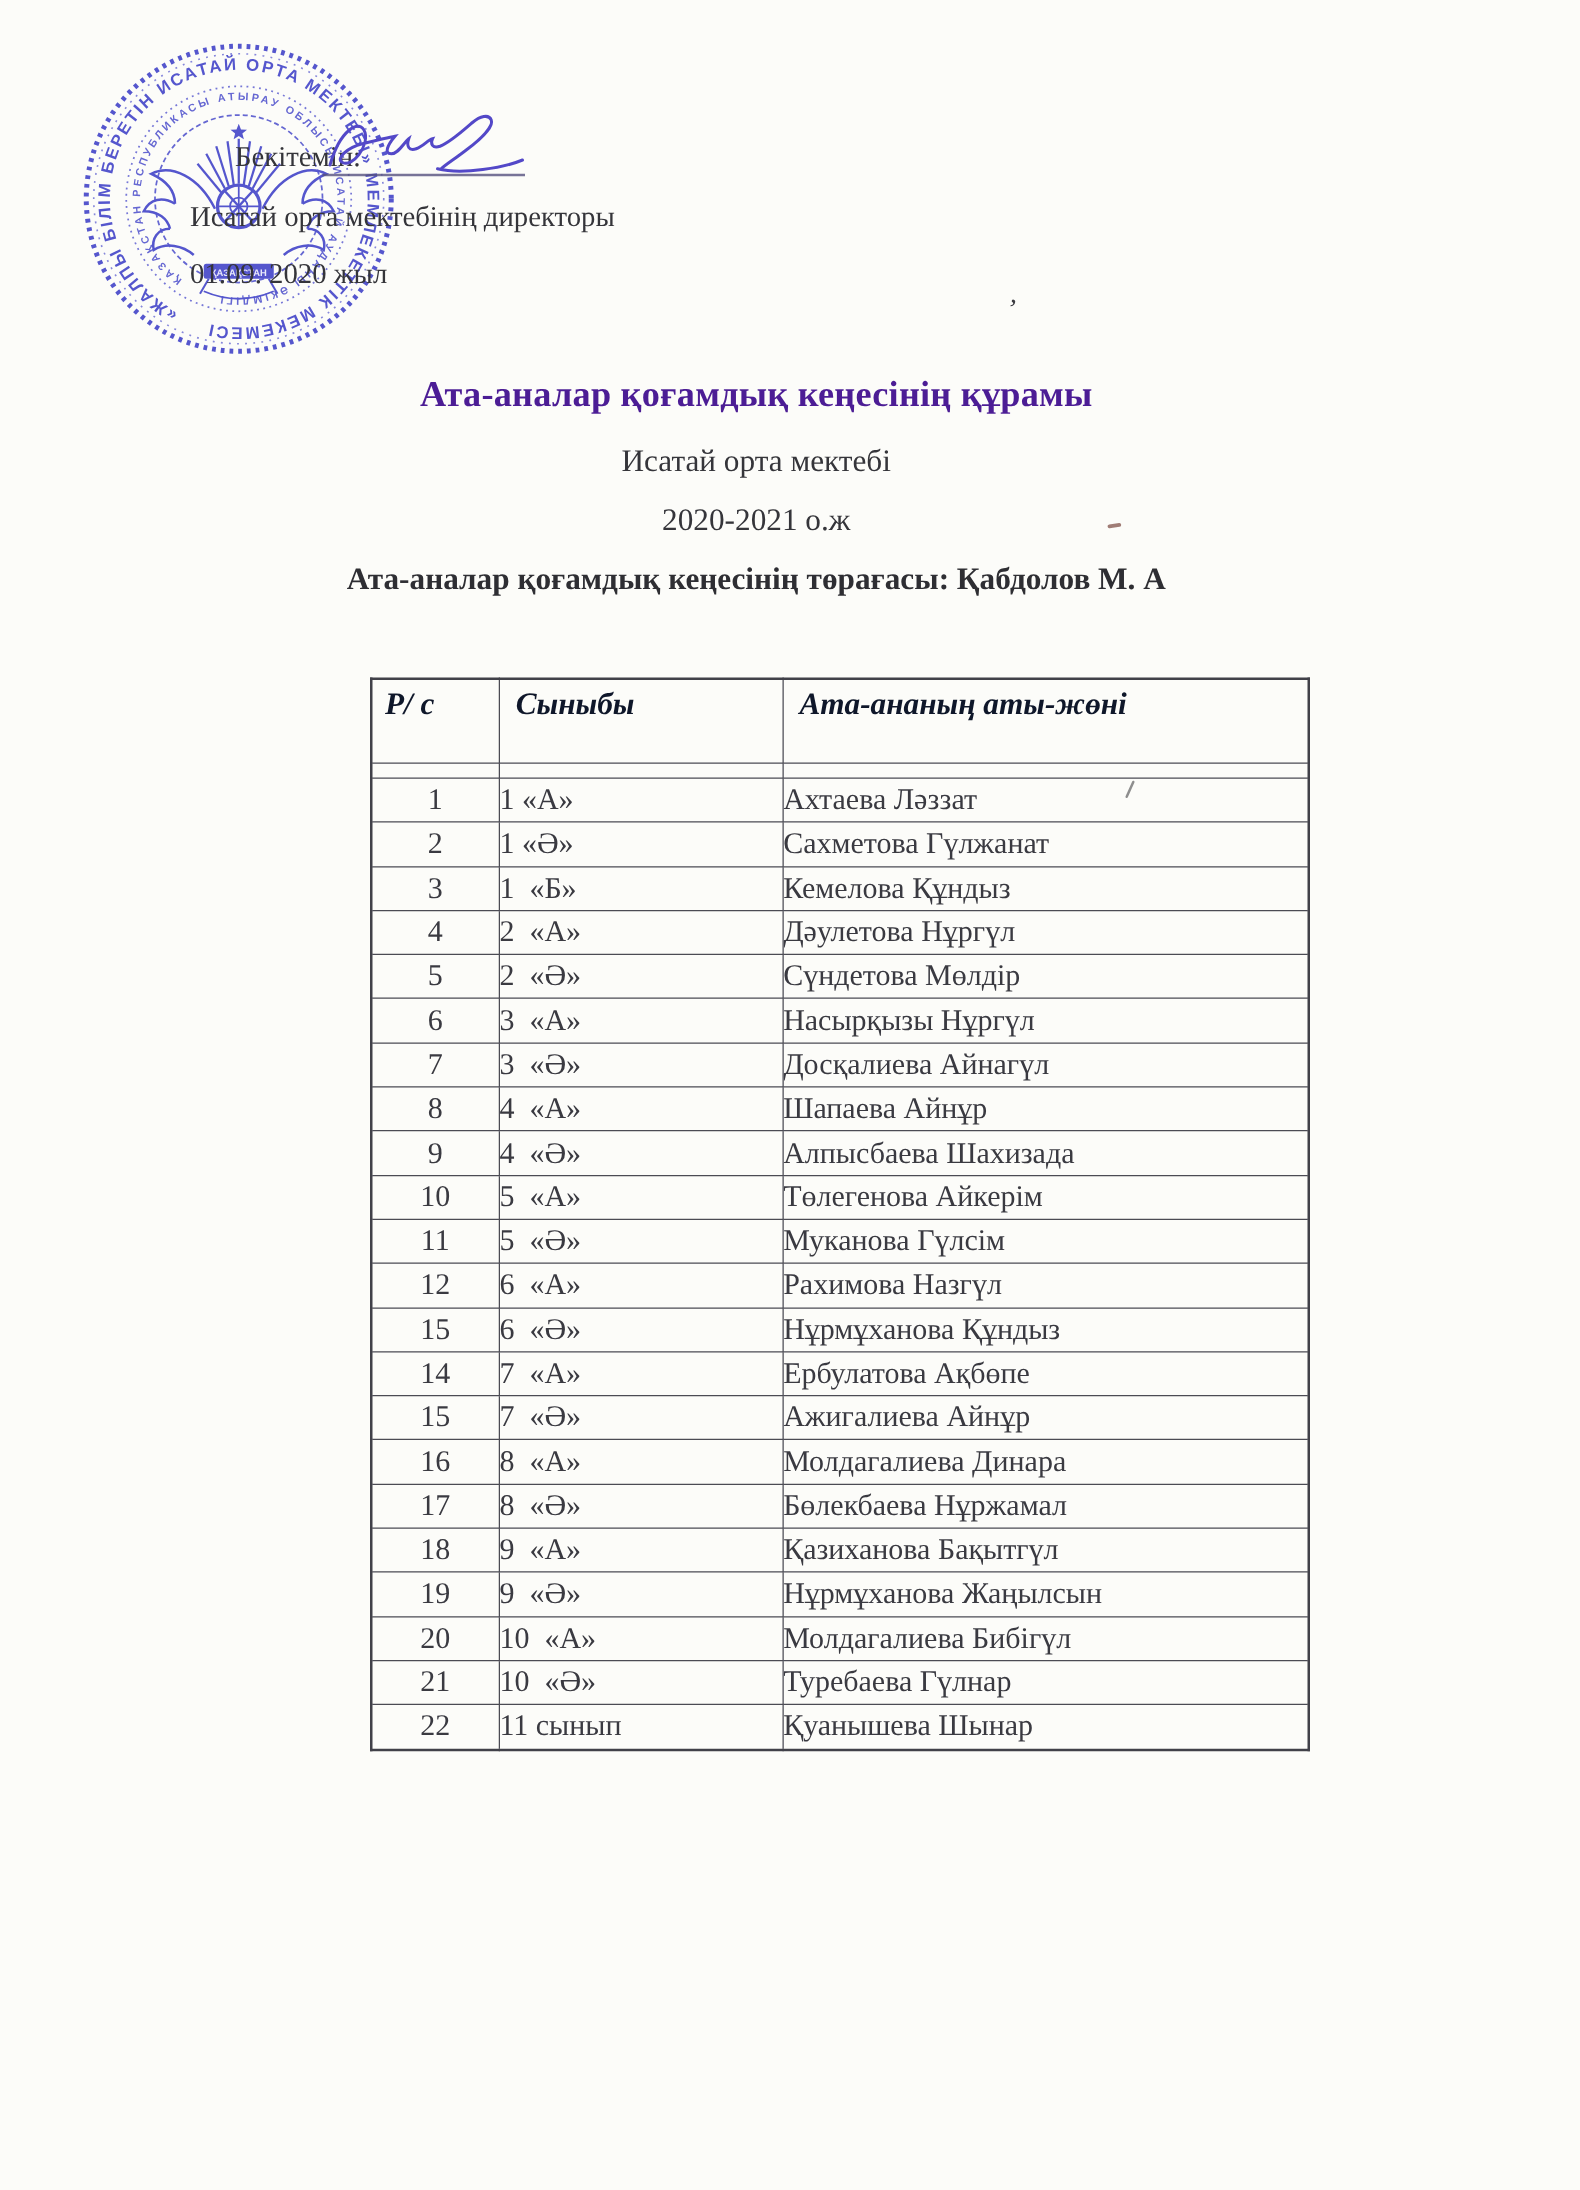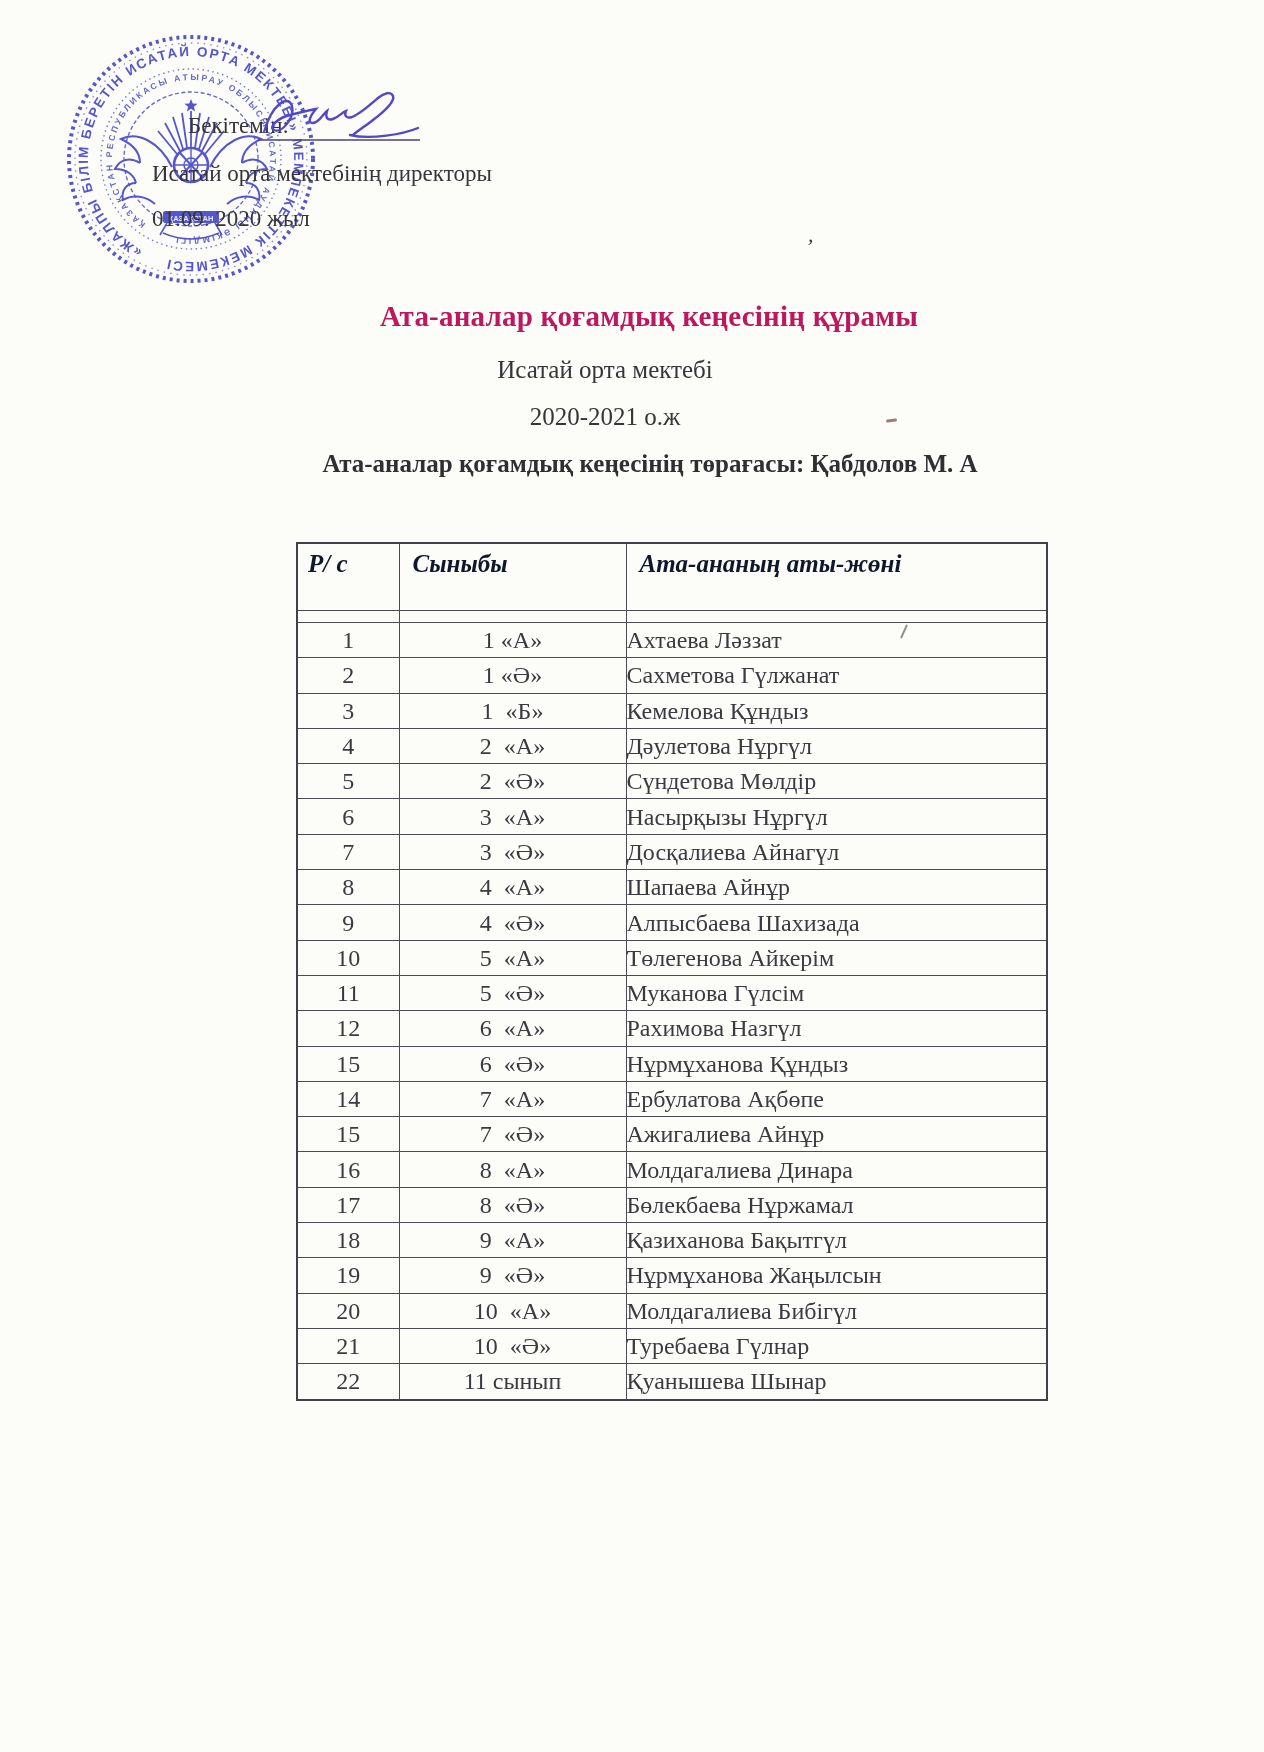--- a/index.html
+++ b/index.html
@@ -18,24 +18,24 @@
   .date-line{position:absolute;left:152px;top:206px;font-size:23px;white-space:pre;}
   .sign-underline{position:absolute;left:258px;top:139px;width:162px;height:2px;background:#55507e;opacity:.8;}
   .signature-svg{position:absolute;left:252px;top:88px;}
 
   
   .stamp-svg{position:absolute;left:57px;top:25px;opacity:.9;}
   .stamp-svg text{font-family:"Liberation Sans", sans-serif;font-weight:bold;}
 
   
   .title-wrap{position:absolute;left:0;top:0;width:1210px;text-align:center;}
-  .doc-title{position:absolute;left:0;top:300px;width:100%;font-size:29px;font-weight:bold;letter-spacing:.2px;color:#be185d;margin-left:44px;}
+  .doc-title{position:absolute;left:0;top:300px;width:100%;font-size:29px;font-weight:bold;letter-spacing:.2px;color:#4c1d95;}
   .doc-subtitle{position:absolute;left:0;top:356px;width:100%;font-size:25px;}
   .doc-year{position:absolute;left:0;top:403px;width:100%;font-size:25px;}
-  .doc-chairman{position:absolute;left:0;top:450px;width:100%;font-size:25px;font-weight:bold;color:#2e2e33;padding-left:45px;}
+  .doc-chairman{position:absolute;left:0;top:450px;width:100%;font-size:25px;font-weight:bold;color:#2e2e33;}
 
   
   .council-table{
     position:absolute;left:296px;top:542px;width:750px;
     border-collapse:collapse;table-layout:fixed;
     font-size:24px;color:#3a3a41;
   }
   .council-table th,.council-table td{
     border:1.6px solid #4b4b54;
     padding:0;overflow:hidden;
@@ -43,21 +43,21 @@
   .council-table{border:2.2px solid #414149;}
   .council-table thead th{
     height:60px;vertical-align:top;text-align:left;
     font-size:25px;font-style:italic;font-weight:bold;color:#0f172a;
     padding:6px 0 0 13px;white-space:pre;
   }
   .council-table thead th.h0{padding-left:10px;}
   .spacer-row td{height:11px;}
   .council-table tbody tr.data-row td{height:34.3px;vertical-align:middle;line-height:1;}
   .council-table td.c0{text-align:center;}
-  .council-table td.c1{text-align:center;white-space:pre;margin-left:20px;}
+  .council-table td.c1{text-align:left;white-space:pre;margin-left:20px;}
   .council-table td.c2{text-align:left;padding-left:0;white-space:pre;}
 
   
   .artifact{position:absolute;pointer-events:none;}
   .artifact-comma{left:809px;top:222px;font-size:22px;color:#3c3c42;transform:rotate(8deg);}
   .artifact-dash{left:886px;top:419px;width:11px;height:3px;background:#a07d76;transform:rotate(-8deg);border-radius:2px;}
   .artifact-tick{left:903px;top:624px;width:2px;height:15px;background:#8e8e8e;transform:rotate(24deg);border-radius:1px;}
 </style>
 </head>
 <body>

